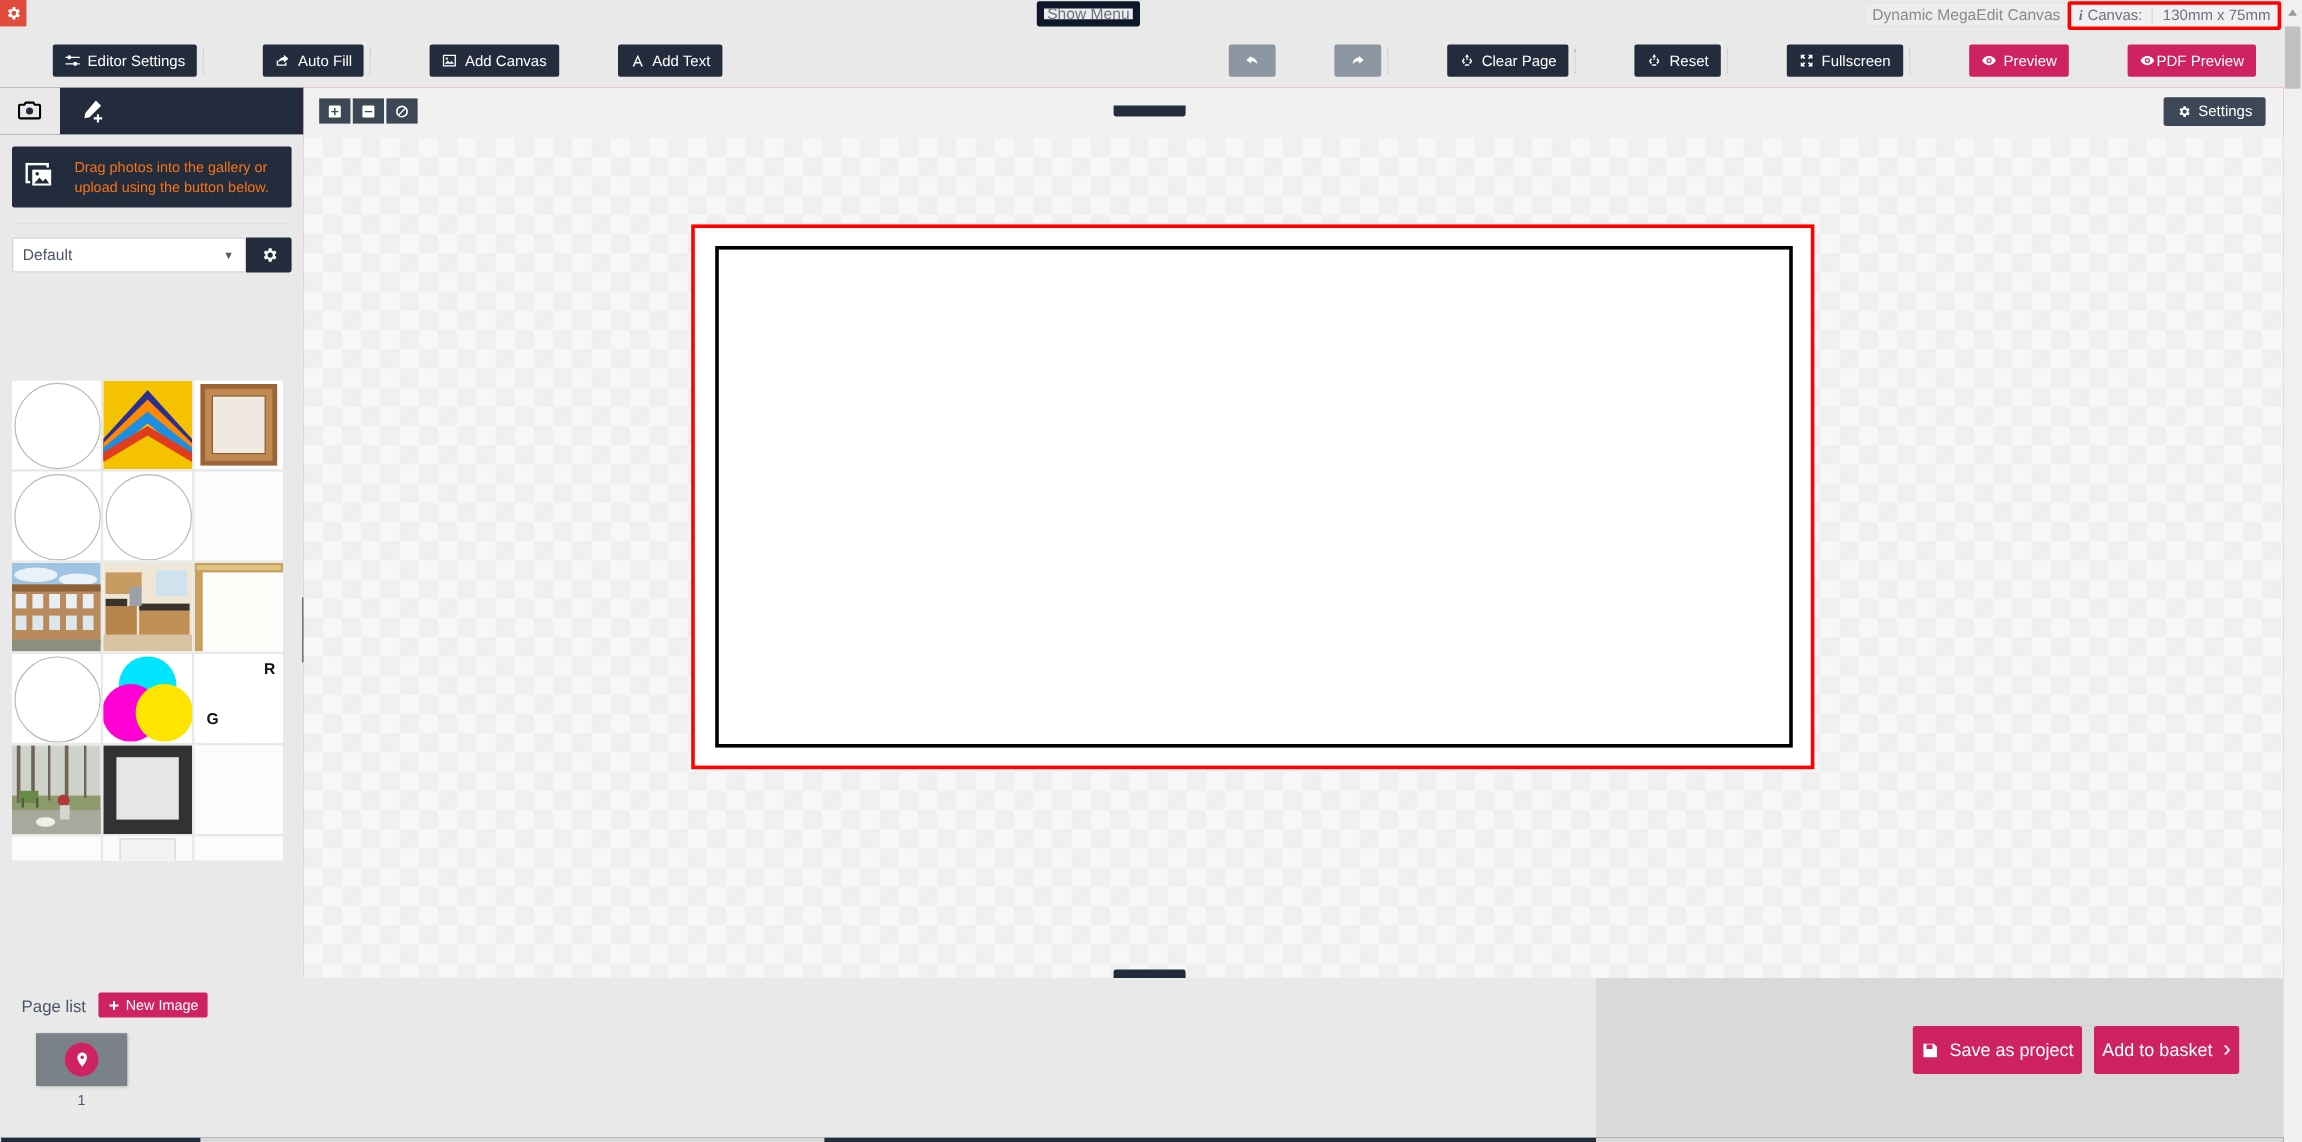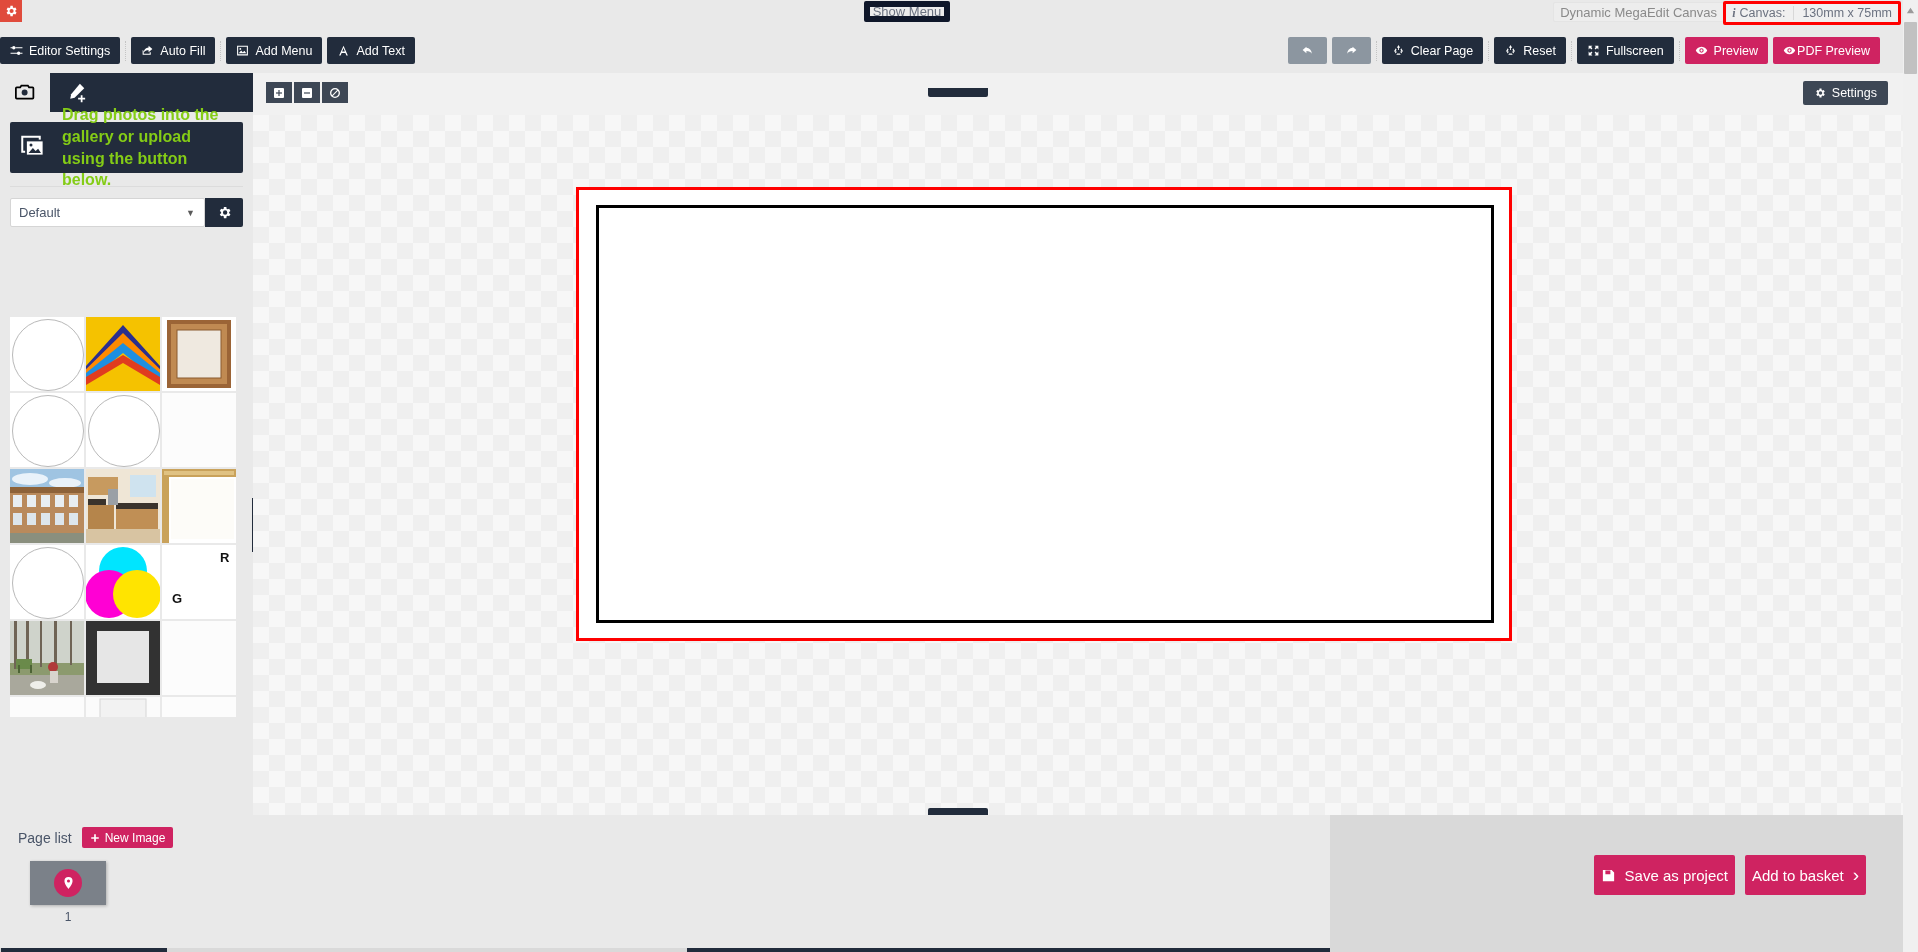--- a/index.html
+++ b/index.html
@@ -52,21 +52,21 @@
     position: absolute; right: 1px; top: 22px; width: 13px; height: 52px; background: #c1c1c1; border-radius: 1px;
   }
 
   
   .toolbar { position: absolute; left: 0; top: 28px; width: 1903px; height: 45px; background: #e9e9e9; }
   .tb-left { position: absolute; left: 0; top: 9px; display: flex; align-items: center; }
   .tb-right { position: absolute; right: 23px; top: 9px; display: flex; align-items: center; }
   .btn {
     height: 27px; display: inline-flex; align-items: center; gap: 6px;
     padding: 0 10px; font-size: 12.5px; border: none; border-radius: 2px;
-    cursor: pointer; white-space: nowrap;
+    cursor: pointer; white-space: nowrap; margin-left: 44px;
   }
   .btn-dark { background: #222c3c; color: #fff; }
   .btn-grey { background: #8c96a0; color: #fff; }
   .btn-pink { background: #cf2361; color: #fff; }
   .btn svg { width: 13px; height: 13px; fill: currentColor; flex: none; }
   .btn-sep { width: 1px; height: 20px; border-left: 1px dotted #c4c4c4; margin: 0 5px; }
   .btn-gap { width: 5px; }
 
   
   .sidebar { position: absolute; left: 0; top: 73px; width: 253px; height: 742px; background: #e9e9e9; }
@@ -75,21 +75,21 @@
   .tab.active { background: #e9e9e9; }
   .tab svg { width: 21px; height: 21px; }
   .tab.active svg { fill: #222c3c; }
   .tab:not(.active) svg { fill: #ffffff; }
 
   .dropzone {
     margin: 10px; height: 51px; background: #222c3c; border-radius: 2px;
     display: flex; align-items: center; padding: 0 10px; gap: 10px;
   }
   .dropzone svg { width: 32px; height: 30px; flex: none; }
-  .dropzone .dztext { color: #84cc16; font-size: 16px; line-height: 1.35; font-weight: bold; }
+  .dropzone .dztext { color: #f97316; font-size: 12px; line-height: 1.35; }
 
   .addfiles {
     margin: 0 10px; height: 32px; background: #cf2361; color: #fff;
     display: flex; align-items: center; justify-content: center; gap: 7px;
     font-size: 13.5px; border-radius: 2px; cursor: pointer;
   }
   .addfiles svg { width: 13px; height: 13px; fill: #fff; }
 
   .divider { margin: 13px 10px 0 10px; border-top: 1px solid #dcdcdc; }
 
@@ -271,21 +271,21 @@
           </svg>
         <span>Auto Fill</span>
       </div>
       <div class="btn-sep"></div>
       <div class="btn btn-dark">
         <svg viewBox="0 0 24 24">
             <path d="M3 4h18v16H3z" fill="none" stroke="currentColor" stroke-width="2"></path>
             <circle cx="8" cy="9" r="1.7"></circle>
             <path d="M5 17l4.5-5 3 3 3-2.5L19 17z"></path>
           </svg>
-        <span>Add Menu</span>
+        <span>Add Canvas</span>
       </div>
       <div class="btn-gap"></div>
       <div class="btn btn-dark">
         <svg viewBox="0 0 24 24">
             <path d="M12 3l8 18h-2.6l-2-4.6H8.6l-2 4.6H4zm0 4.6L9.5 14h5z"></path>
           </svg>
         <span>Add Text</span>
       </div>
     </div>
 

